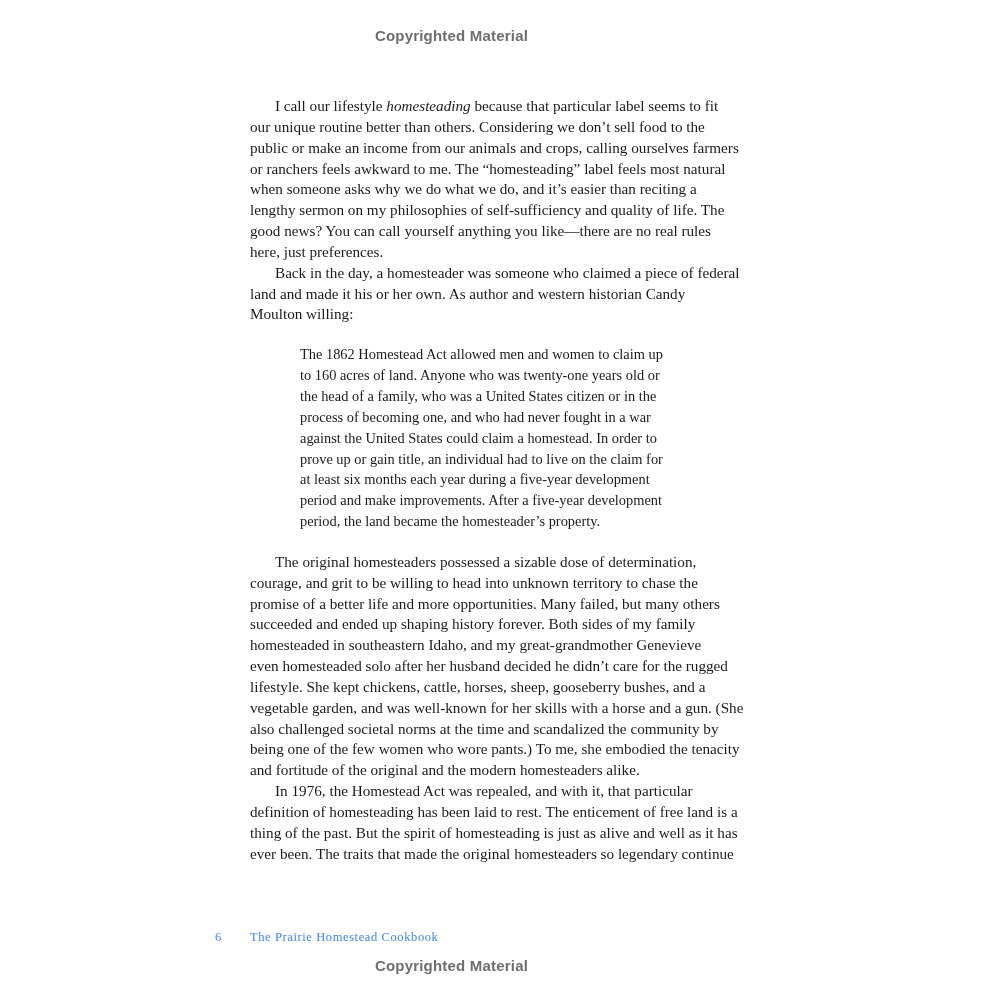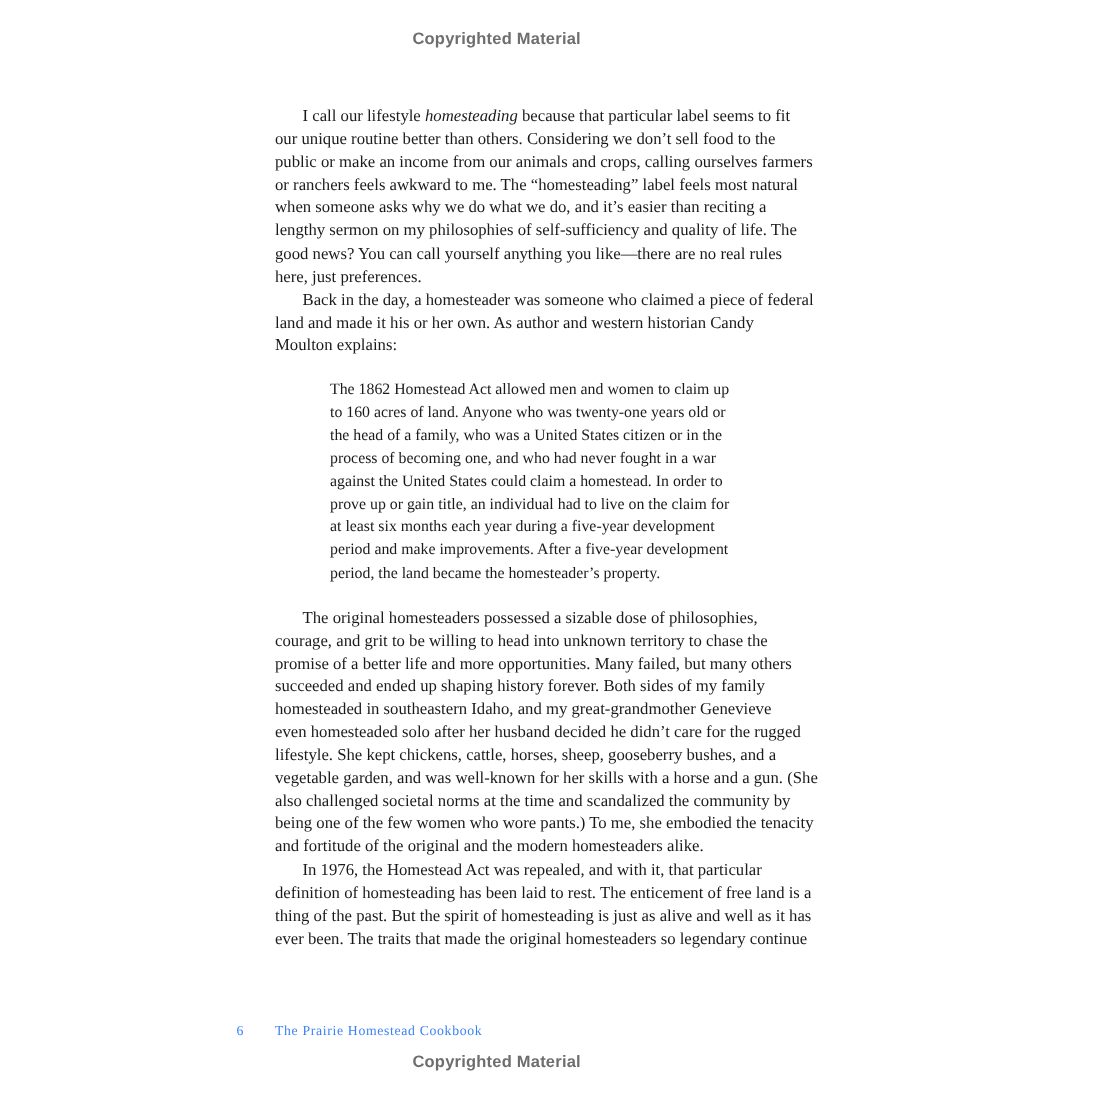--- a/index.html
+++ b/index.html
@@ -41,35 +41,35 @@
     <span class="line">public or make an income from our animals and crops, calling ourselves farmers</span>
     <span class="line">or ranchers feels awkward to me. The “homesteading” label feels most natural</span>
     <span class="line">when someone asks why we do what we do, and it’s easier than reciting a</span>
     <span class="line">lengthy sermon on my philosophies of self-sufficiency and quality of life. The</span>
     <span class="line">good news? You can call yourself anything you like—there are no real rules</span>
     <span class="line">here, just preferences.</span>
   </div>
   <div>
     <span class="line indent">Back in the day, a homesteader was someone who claimed a piece of federal</span>
     <span class="line">land and made it his or her own. As author and western historian Candy</span>
-    <span class="line">Moulton explains:</span>
+    <span class="line">Moulton willing:</span>
   </div>
   <div class="quote">
     <span class="line">The 1862 Homestead Act allowed men and women to claim up</span>
     <span class="line">to 160 acres of land. Anyone who was twenty-one years old or</span>
     <span class="line">the head of a family, who was a United States citizen or in the</span>
     <span class="line">process of becoming one, and who had never fought in a war</span>
     <span class="line">against the United States could claim a homestead. In order to</span>
     <span class="line">prove up or gain title, an individual had to live on the claim for</span>
     <span class="line">at least six months each year during a five-year development</span>
     <span class="line">period and make improvements. After a five-year development</span>
     <span class="line">period, the land became the homesteader’s property.</span>
   </div>
   <div>
-    <span class="line indent">The original homesteaders possessed a sizable dose of philosophies,</span>
+    <span class="line indent">The original homesteaders possessed a sizable dose of determination,</span>
     <span class="line">courage, and grit to be willing to head into unknown territory to chase the</span>
     <span class="line">promise of a better life and more opportunities. Many failed, but many others</span>
     <span class="line">succeeded and ended up shaping history forever. Both sides of my family</span>
     <span class="line">homesteaded in southeastern Idaho, and my great-grandmother Genevieve</span>
     <span class="line">even homesteaded solo after her husband decided he didn’t care for the rugged</span>
     <span class="line">lifestyle. She kept chickens, cattle, horses, sheep, gooseberry bushes, and a</span>
     <span class="line">vegetable garden, and was well-known for her skills with a horse and a gun. (She</span>
     <span class="line">also challenged societal norms at the time and scandalized the community by</span>
     <span class="line">being one of the few women who wore pants.) To me, she embodied the tenacity</span>
     <span class="line">and fortitude of the original and the modern homesteaders alike.</span>

